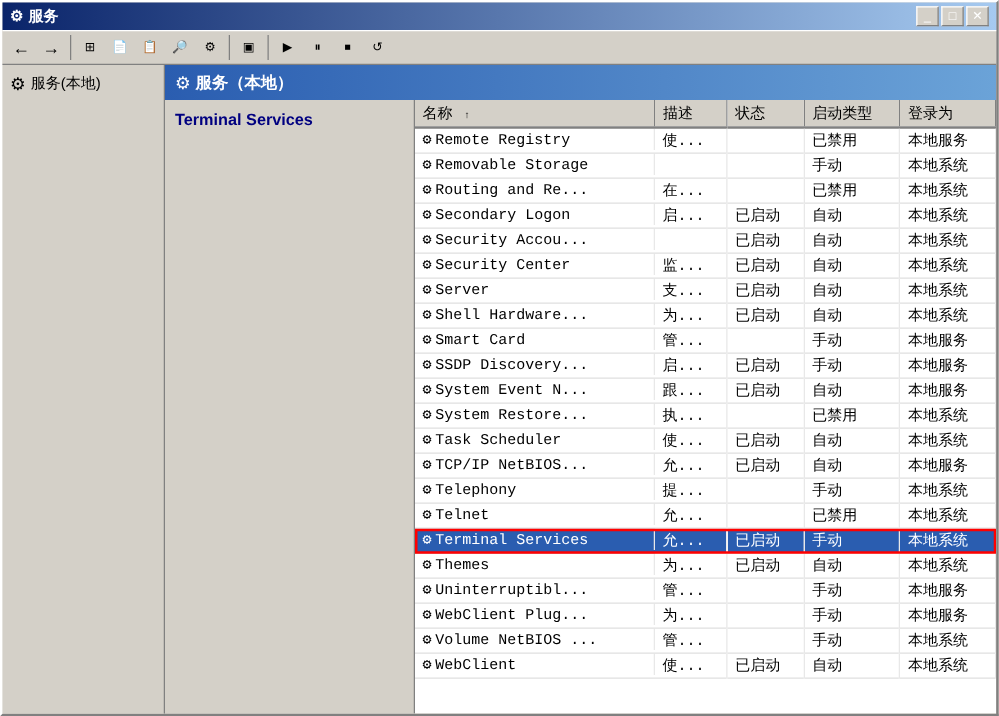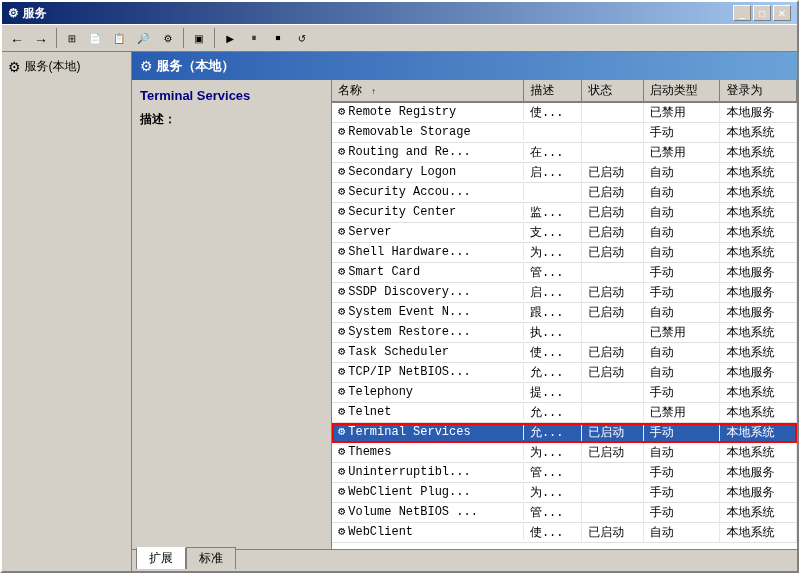--- a/index.html
+++ b/index.html
@@ -338,21 +338,20 @@
 
       <div class="panel-header">
         <span style="font-size:14px; color:white;">⚙</span>
         <span style="font-size:13px; font-weight:bold;">服务（本地）</span>
       </div>
 
       <div class="content-split">
 
         <div class="description-pane">
           <div class="desc-service-name">Terminal Services</div>
-          <div class="desc-label">描述：</div>
         </div>
 
         <div class="service-list-container">
           <table class="service-table">
             <thead>
               <tr>
                 <th style="min-width:130px;">名称 <span class="sort-arrow">↑</span></th>
                 <th style="min-width:45px;">描述</th>
                 <th style="min-width:45px;">状态</th>
                 <th style="min-width:55px;">启动类型</th>
@@ -578,19 +577,15 @@
                   <td style="min-width: 45px;">使...</td>
                   <td style="min-width: 45px;">已启动</td>
                   <td style="min-width: 55px;">自动</td>
                   <td style="min-width: 60px;">本地系统</td>
                 </tr>
               </tbody>
           </table>
         </div>
       </div>
 
-      <div class="bottom-tabs">
-        <div class="tab active">扩展</div>
-        <div class="tab">标准</div>
-      </div>
     </div>
   </div>
 </div>
 
 </body></html>

